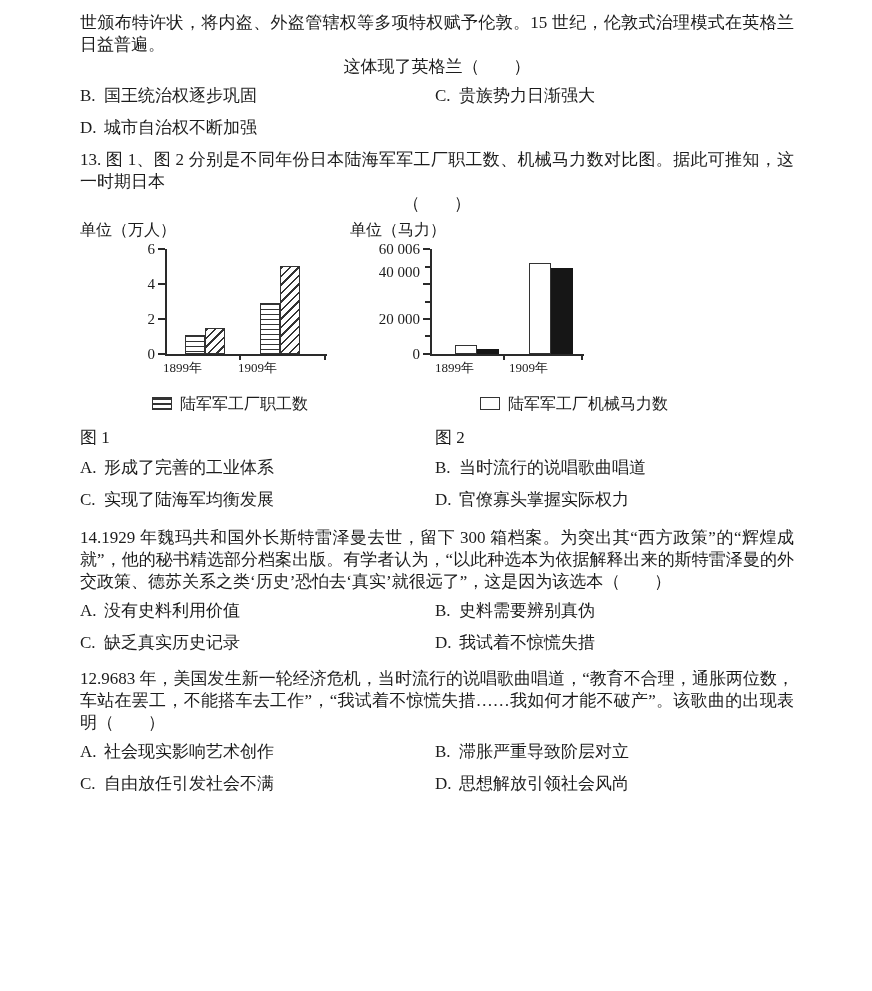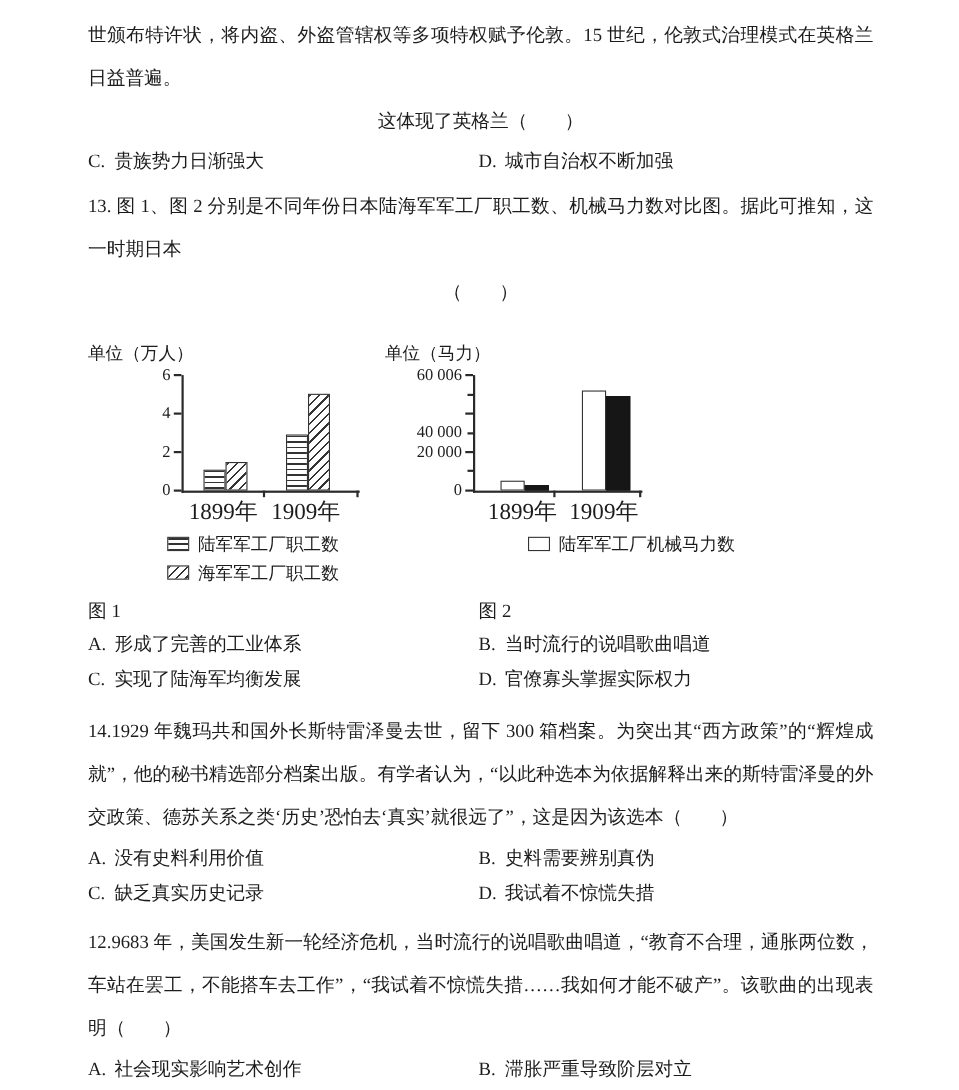--- a/index.html
+++ b/index.html
@@ -2,38 +2,38 @@
 <html><head>
 <meta charset="utf-8">
 <style>
   html,body{margin:0;padding:0;background:#ffffff;}
   body{
     width:872px; min-height:991px; box-sizing:border-box;
     padding:12px 78px 20px 80px;
     font-family:"Liberation Serif","DejaVu Serif",serif;
     color:#1c1c1c; font-size:17px;
   }
-  .stem{margin:0; line-height:39px; text-align:justify;}
+  .stem{margin:0; line-height:22px; text-align:justify;}
   .stem.tight{text-align:center;}
   .opt-grid{display:grid; grid-template-columns:355px auto; margin-top:7px;}
   .opt{margin-bottom:10px; line-height:22px;}
   .opt-label{display:inline-block; min-width:24px;}
   .opt-text{}
   .charts-row{display:flex; margin-top:4px;}
   .chart-block{}
   .chart-block-1{width:270px;}
   .chart-block-2{flex:1;}
-  .unit-label{font-size:16px; line-height:22px;margin-top:22px;}
+  .unit-label{font-size:16px; line-height:22px;}
   .chart{position:relative; margin-top:8px;}
   .plot{position:absolute; border-left:2px solid #2a2a2a; border-bottom:2px solid #2a2a2a; box-sizing:content-box;}
   .bar{position:absolute; box-sizing:border-box;}
   .ytick-label{position:absolute; text-align:right; font-size:15px; line-height:20px;}
   .tick-mark{position:absolute; height:2px; background:#2a2a2a;}
   .xtick-mark{position:absolute; width:2px; height:6px; background:#2a2a2a;}
-  .cat-label{position:absolute; text-align:center; font-size:21px;}
+  .cat-label{position:absolute; text-align:left; font-size:13px;}
   .legend{margin-top:10px;}
   .legend-1{padding-left:72px;}
   .legend-2{padding-left:130px;}
   .legend-row{line-height:19px; margin-bottom:7px; font-size:16px; white-space:nowrap;}
   .swatch{display:inline-block; width:20px; height:13px; margin-right:8px; vertical-align:-1px; box-sizing:border-box;}
   .sw-hatch-horizontal{background:repeating-linear-gradient(to bottom,#333 0 1.5px,#fff 1.5px 5px); border:1px solid #333;}
   .sw-hatch-diagonal{background:repeating-linear-gradient(135deg,#333 0 1.5px,#fff 1.5px 6px); border:1px solid #333;}
   .sw-white{background:#fff; border:1px solid #333;}
   .sw-black{background:#161616; border:1px solid #161616;}
   .caption-grid{display:grid; grid-template-columns:355px auto; margin-top:6px;}
@@ -41,20 +41,21 @@
 </style>
 </head>
 <body>
 
 <div class="page">
 
   <p class="stem">世颁布特许状，将内盗、外盗管辖权等多项特权赋予伦敦。15 世纪，伦敦式治理模式在英格兰日益普遍。</p>
   <p class="stem tight">这体现了英格兰（　　）</p>
 
   <div class="opt-grid">
+    <div class="opt"><span class="opt-label">B.</span><span class="opt-text">国王统治权逐步巩固</span></div>
     <div class="opt"><span class="opt-label">C.</span><span class="opt-text">贵族势力日渐强大</span></div>
     <div class="opt"><span class="opt-label">D.</span><span class="opt-text">城市自治权不断加强</span></div>
   </div>
 
   <p class="stem">13. 图 1、图 2 分别是不同年份日本陆海军军工厂职工数、机械马力数对比图。据此可推知，这一时期日本</p>
   <p class="stem tight">（　　）</p>
 
   <div class="charts-row">
     <div class="chart-block chart-block-1">
       <div class="unit-label">单位（万人）</div>
@@ -73,37 +74,36 @@
           <div class="tick-mark" style="left: 23px; top: 34px; width: 7px;"></div>
           <div class="ytick-label" style="width: 20px; left: 0px; top: -10px;">6</div>
           <div class="tick-mark" style="left: 23px; top: -1px; width: 7px;"></div>
           <div class="cat-label" style="left: 28px; top: 110px; width: 80px;">1899年</div>
           <div class="cat-label" style="left: 103px; top: 110px; width: 80px;">1909年</div>
           <div class="xtick-mark" style="left: 104.2px; top: 105px;"></div>
           <div class="xtick-mark" style="left: 189px; top: 105px;"></div>
         </div>
       <div class="legend legend-1">
         <div class="legend-row"><span class="swatch sw-hatch-horizontal"></span><span class="legend-text">陆军军工厂职工数</span></div>
-        <div class="legend-row"><span class="swatch sw-hatch-diagonal"></span><span class="legend-text">海军军工厂职工数</span></div>
       </div>
     </div>
     <div class="chart-block chart-block-2">
       <div class="unit-label">单位（马力）</div>
       <div class="chart" style="height: 135px; margin-left: 28px;">
           <div class="plot" style="left: 52px; top: 0px; width: 152px; height: 105px;">
             <div class="bar sw-white" style="left: 23px; bottom: 0px; width: 22px; height: 9px;"></div>
             <div class="bar sw-black" style="left: 45px; bottom: 0px; width: 22px; height: 5px;"></div>
             <div class="bar sw-white" style="left: 97px; bottom: 0px; width: 22px; height: 91px;"></div>
             <div class="bar sw-black" style="left: 119px; bottom: 0px; width: 22px; height: 86px;"></div>
           </div>
           <div class="ytick-label" style="width: 42px; left: 0px; top: 95px;">0</div>
           <div class="tick-mark" style="left: 45px; top: 104px; width: 7px;"></div>
           <div class="ytick-label" style="width: 42px; left: 0px; top: 60px;">20 000</div>
           <div class="tick-mark" style="left: 45px; top: 69px; width: 7px;"></div>
-          <div class="ytick-label" style="width: 42px; left: 0px; top: 42px;">40 000</div>
+          <div class="ytick-label" style="width: 42px; left: 0px; top: 13px;">40 000</div>
           <div class="tick-mark" style="left: 45px; top: 34px; width: 7px;"></div>
           <div class="ytick-label" style="width: 42px; left: 0px; top: -10px;">60 006</div>
           <div class="tick-mark" style="left: 45px; top: -1px; width: 7px;"></div>
           <div class="tick-mark" style="left: 47px; top: 86.4965px; width: 5px;"></div>
           <div class="tick-mark" style="left: 47px; top: 51.5px; width: 5px;"></div>
           <div class="tick-mark" style="left: 47px; top: 16.5035px; width: 5px;"></div>
           <div class="cat-label" style="left: 57px; top: 110px; width: 80px;">1899年</div>
           <div class="cat-label" style="left: 131px; top: 110px; width: 80px;">1909年</div>
           <div class="xtick-mark" style="left: 125.48px; top: 105px;"></div>
           <div class="xtick-mark" style="left: 203px; top: 105px;"></div>
@@ -134,15 +134,16 @@
     <div class="opt"><span class="opt-label">C.</span><span class="opt-text">缺乏真实历史记录</span></div>
     <div class="opt"><span class="opt-label">D.</span><span class="opt-text">我试着不惊慌失措</span></div>
   </div>
 
   <p class="stem" style="margin-top:4px;">12.9683 年，美国发生新一轮经济危机，当时流行的说唱歌曲唱道，“教育不合理，通胀两位数，车站在罢工，不能搭车去工作”，“我试着不惊慌失措……我如何才能不破产”。该歌曲的出现表明（　　）</p>
 
   <div class="opt-grid">
     <div class="opt"><span class="opt-label">A.</span><span class="opt-text">社会现实影响艺术创作</span></div>
     <div class="opt"><span class="opt-label">B.</span><span class="opt-text">滞胀严重导致阶层对立</span></div>
     <div class="opt"><span class="opt-label">C.</span><span class="opt-text">自由放任引发社会不满</span></div>
+    <div class="opt"><span class="opt-label">D.</span><span class="opt-text">思想解放引领社会风尚</span></div>
   </div>
 
 </div>
 
 </body></html>

